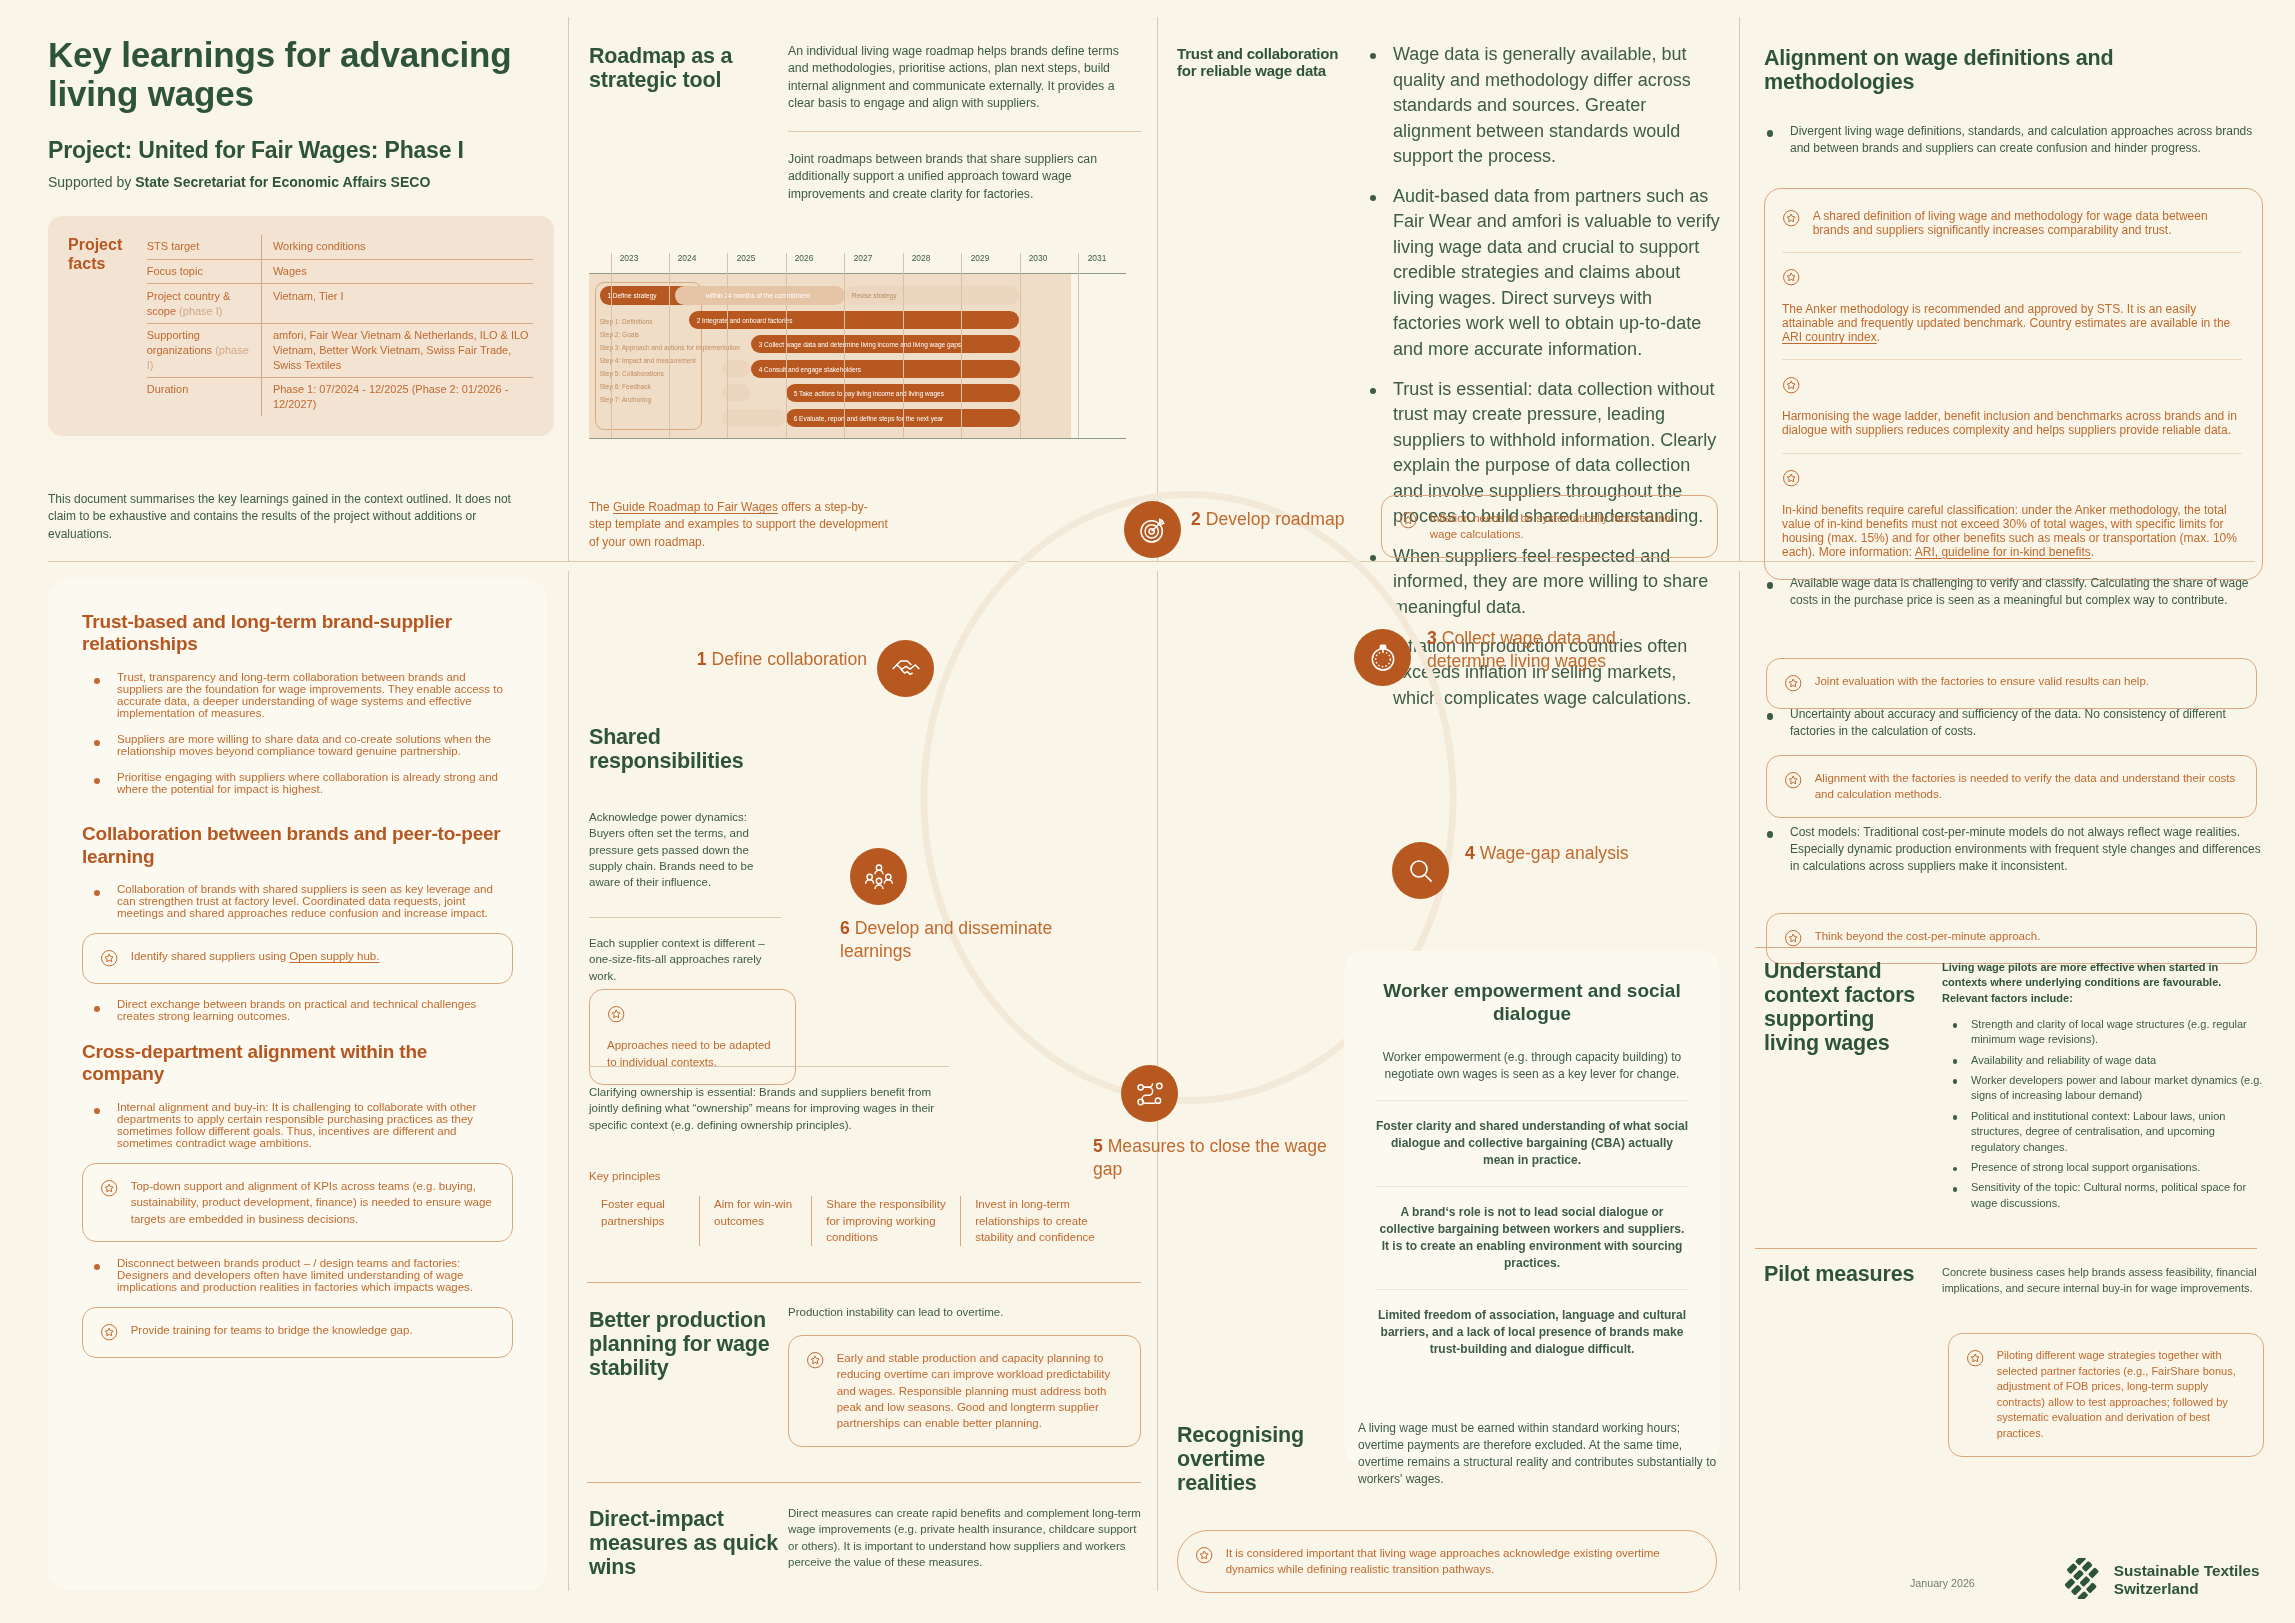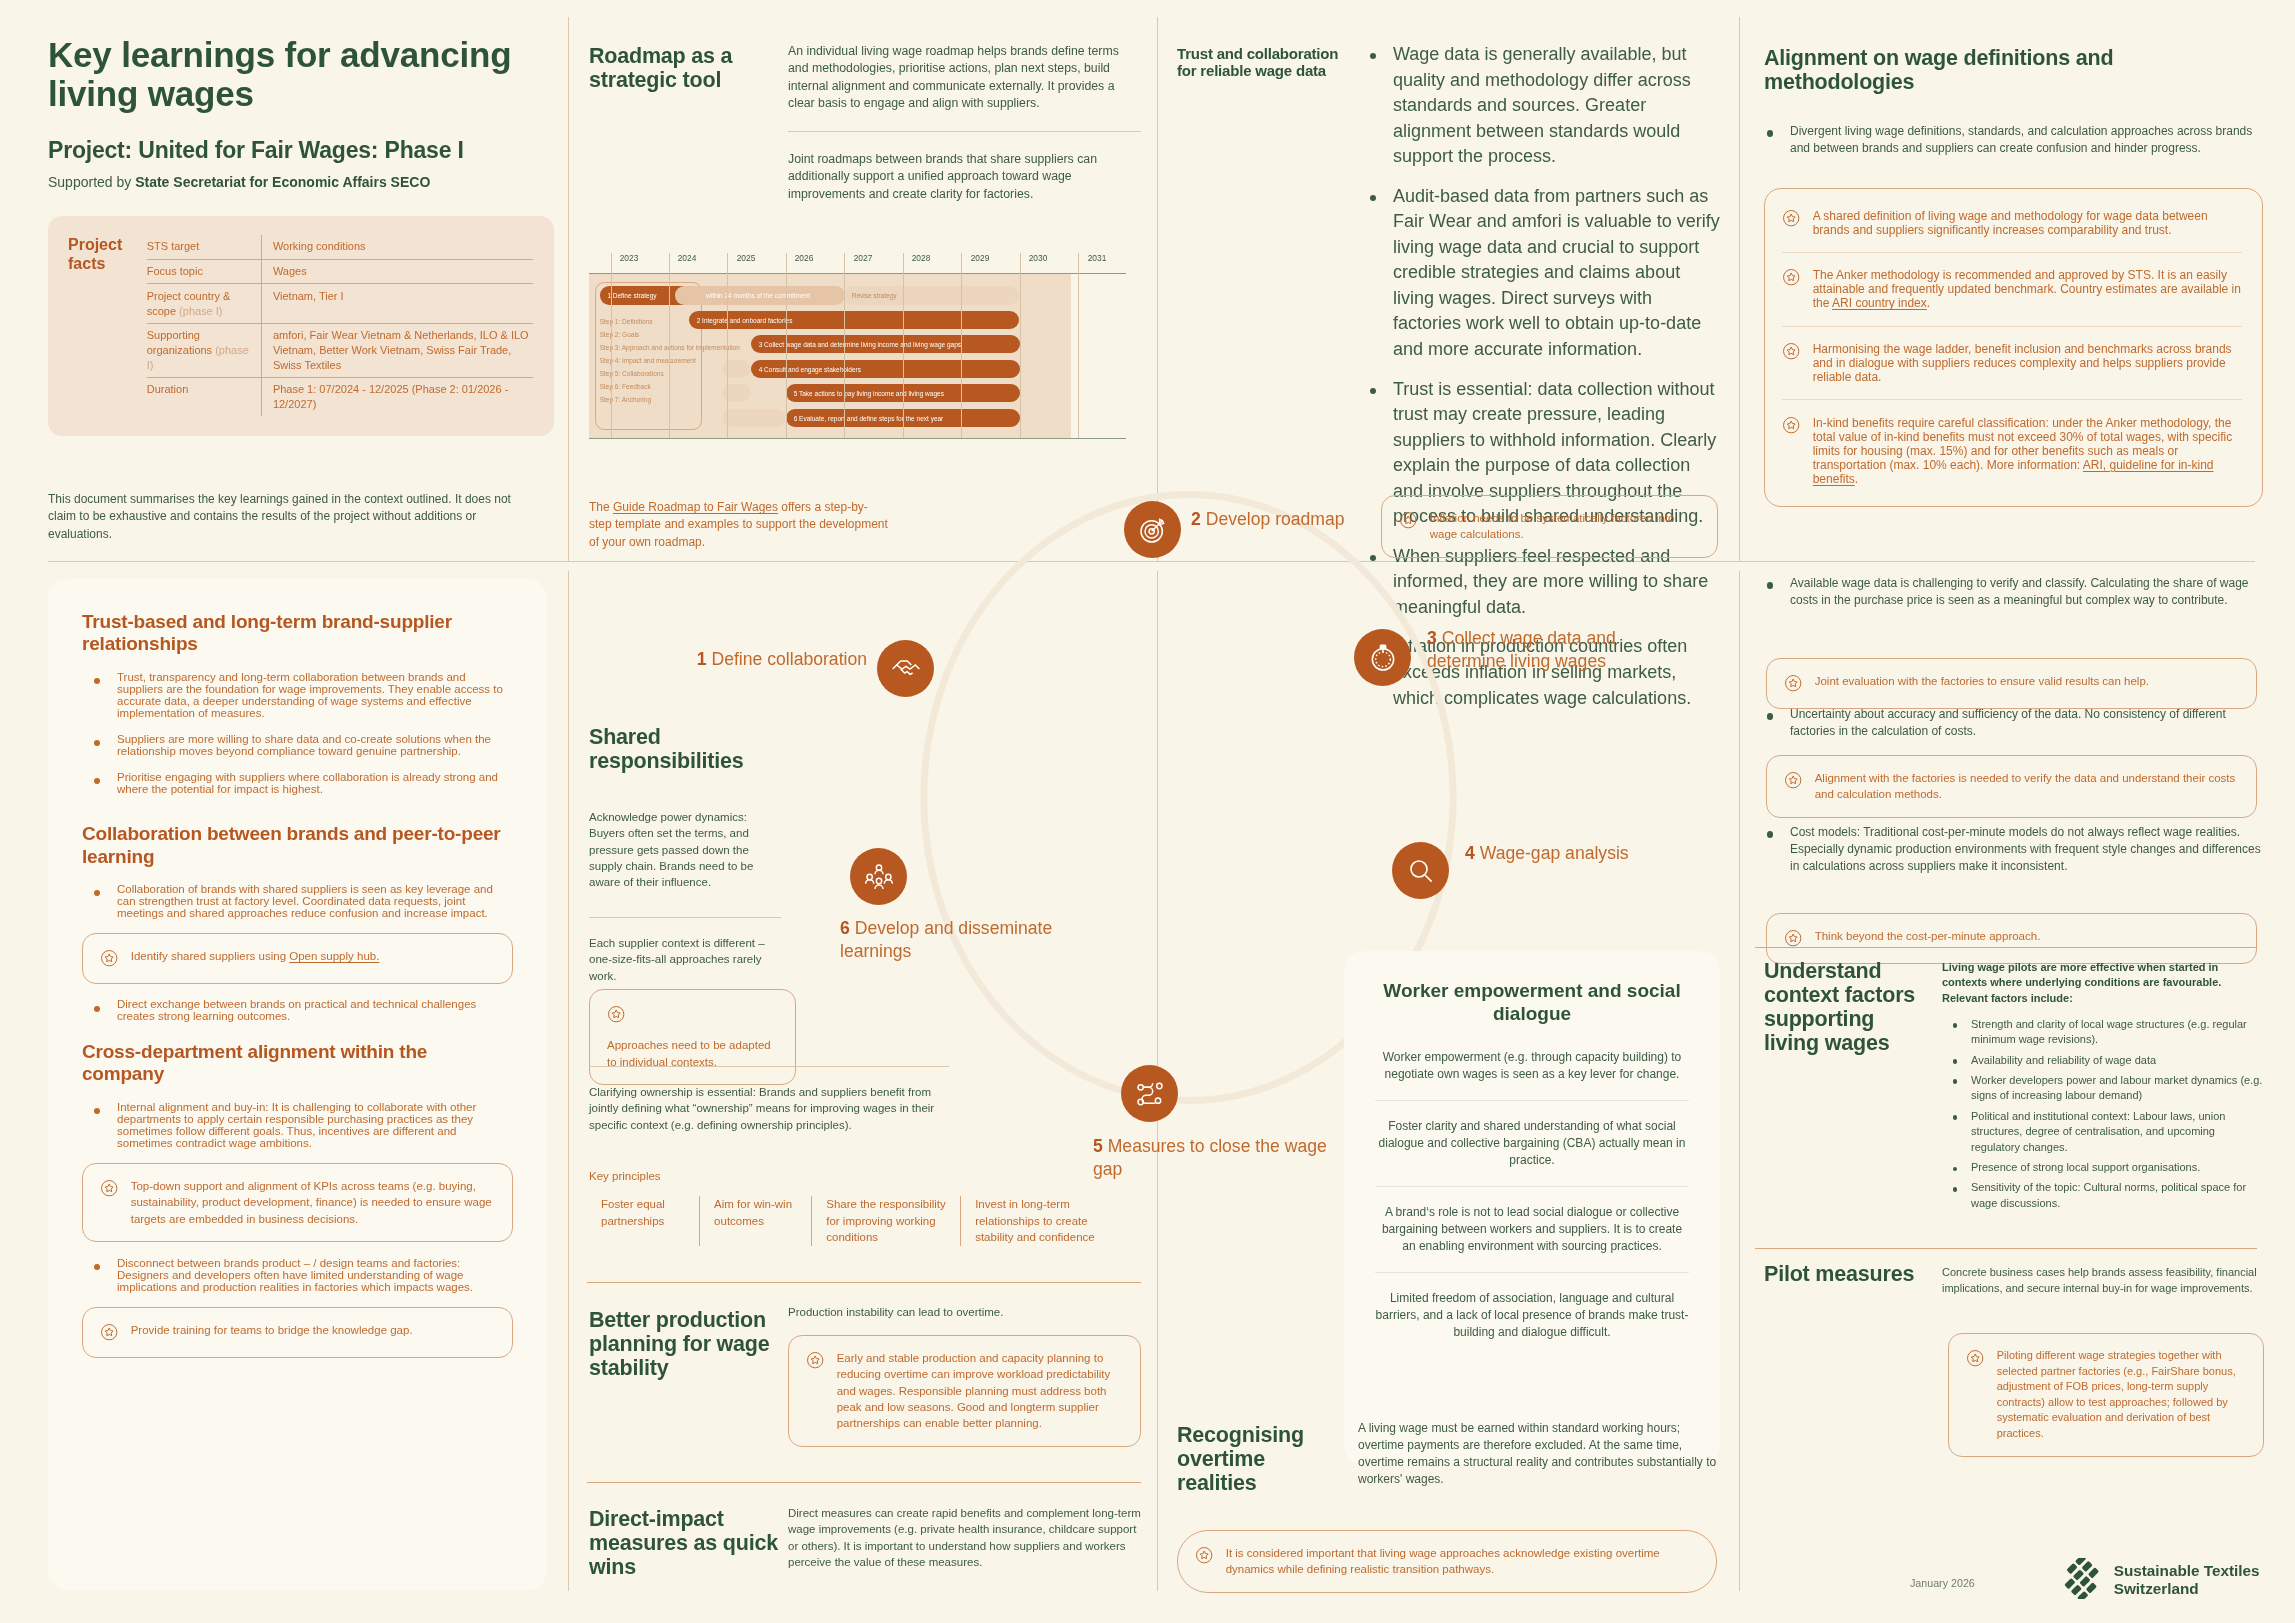--- a/index.html
+++ b/index.html
@@ -50,21 +50,21 @@
     color:var(--orange-soft);
   }
   .tip .star{flex:0 0 auto;margin-top:0.8px;}
   .tip .txt{line-height:1.42;}
   .tipgroup{
     border:1.2px solid var(--orange-line);
     border-radius:17px;
     padding:4.6px 20px 4.6px 17px;
   }
   .tipgroup .row{display:flex;gap:12.3px;align-items:flex-start;color:var(--orange-soft);padding:15.3px 0;}
-  .tipgroup .row + .row{border-top:0.8px solid #ecd9c2;}
+  .tipgroup .row + .row{border-top:0.8px solid #ecd9c2;flex-direction:column;}
 
   
   .vline{position:absolute;width:1.2px;background:#dcc9ad;}
   .hline{position:absolute;height:1.2px;background:#dcc9ad;}
 
   
   #hdr{position:absolute;left:48px;top:35px;width:506px;}
   #hdr .title{font-size:35px;}
   #hdr .sub{font-size:23px;margin-top:24.5px;}
   #hdr .supp{font-size:14px;color:var(--green-txt);margin-top:10.7px;}
@@ -168,21 +168,21 @@
 
   
   #worker{
     position:absolute;left:1344px;top:951px;width:376px;height:514px;
     background:var(--card);border-radius:20px;padding:29px 31px;
     text-align:center;
   }
   #worker h2{font-size:19px;color:var(--green);font-weight:700;line-height:1.2;}
   #worker .seg{font-size:12px;color:var(--green-txt);line-height:1.42;padding:17px 0;}
   #worker .seg.first{padding-top:23px;}
-  #worker .seg + .seg{border-top:0.8px solid #e4e6d9;}
+  #worker .seg + .seg{border-top:0.8px solid #e4e6d9;font-weight:bold;}
 
   #ro-head{position:absolute;left:1177px;top:1423px;width:161px;font-size:21.5px;}
   #ro-body{position:absolute;left:1358px;top:1420px;width:364px;font-size:12px;}
   #ro-tip{position:absolute;left:1177px;top:1530px;width:540px;font-size:11.5px;border-radius:31px;}
 </style>
 </head>
 <body>
 
 <div class="poster">
 

